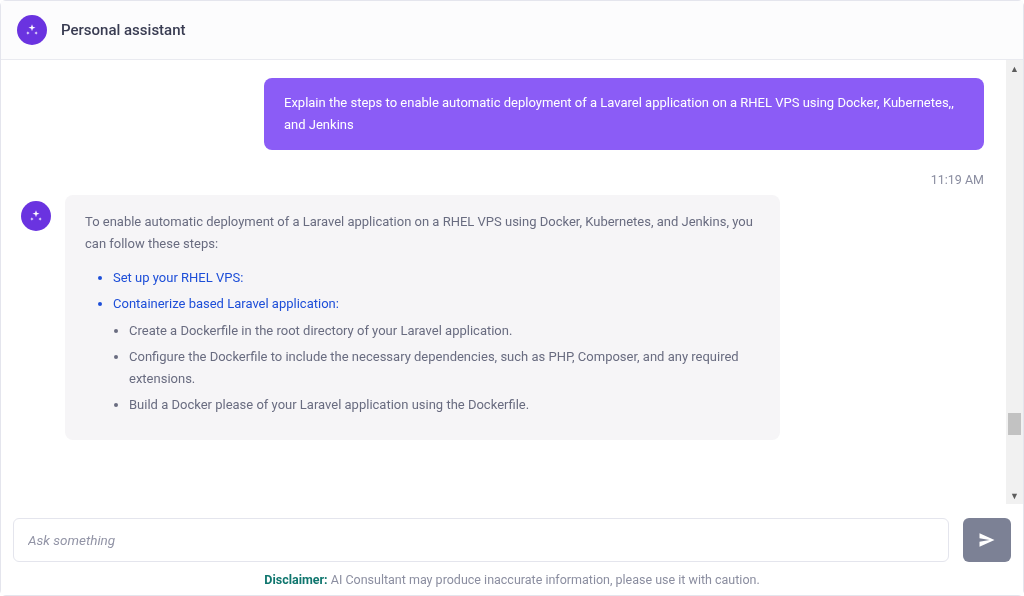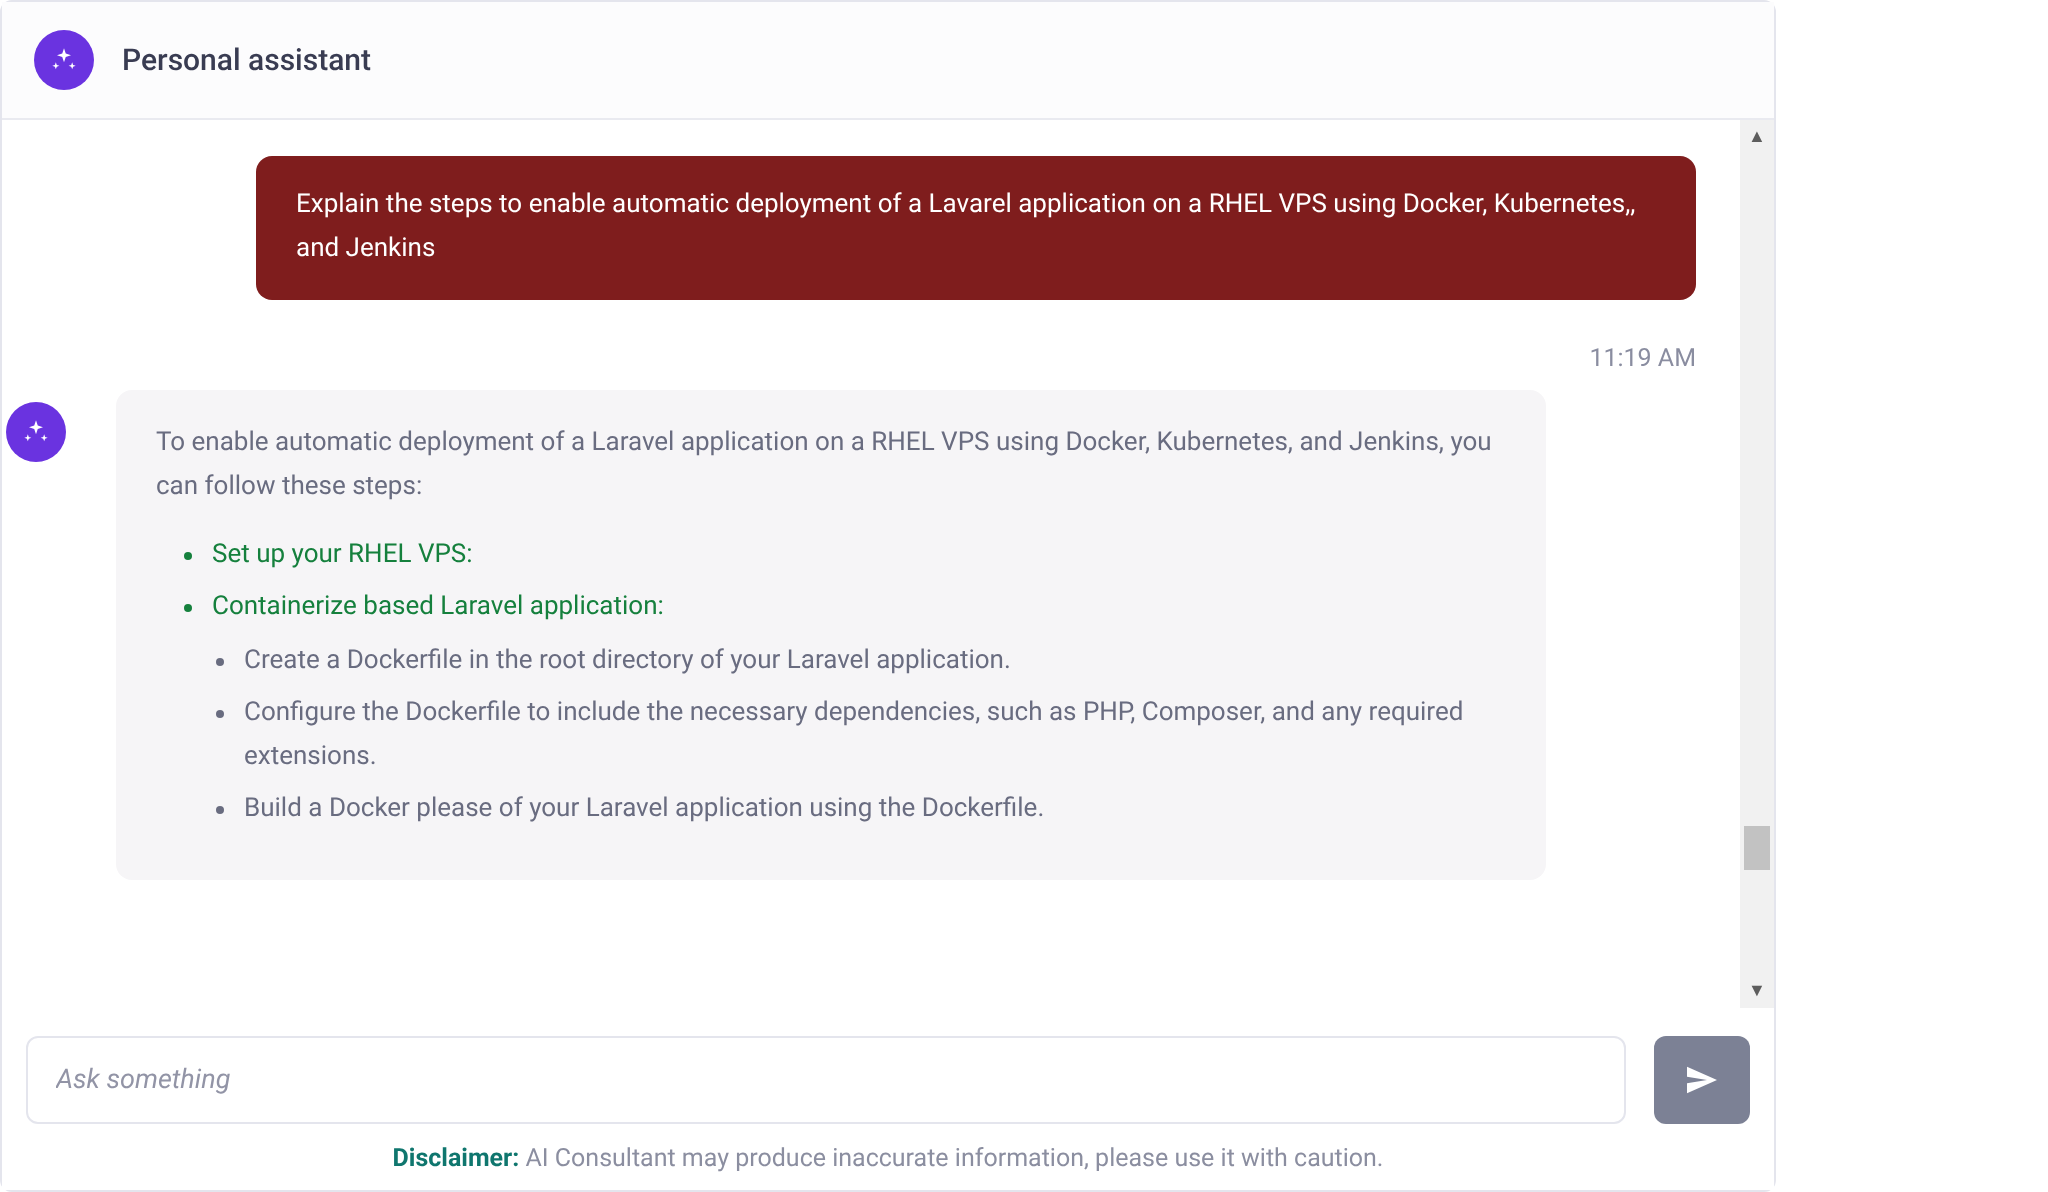--- a/index.html
+++ b/index.html
@@ -6,21 +6,21 @@
   body {
     font-family: -apple-system, BlinkMacSystemFont, "Segoe UI", Roboto, sans-serif;
     background: #fff;
     width: 1024px;
     height: 596px;
     overflow: hidden;
     position: relative;
     color: #5f6378;
   }
   .app {
-    width: 888px;
+    width: 1024px;
     height: 596px;
     border: 1px solid #e4e5ed;
     border-radius: 6px;
     display: flex;
     flex-direction: column;
     background: #fff;
   }
   .header {
     display: flex;
     align-items: center;
@@ -52,39 +52,39 @@
     left: 0; top: 0; right: 17px;
     height: 100%;
     overflow: hidden;
   }
   .user-row {
     display: flex;
     justify-content: flex-end;
     padding: 18px 22px 0 22px;
   }
   .user-bubble {
-    background: #7f1d1d;
+    background: #8b5cf6;
     color: #fff;
     border-radius: 8px;
     padding: 14px 20px;
     max-width: 720px;
     font-size: 13px;
     line-height: 1.7;
   }
   .timestamp {
     text-align: right;
     padding: 22px 22px 8px 0;
     font-size: 12.5px;
     color: #8a8da0;
   }
   .assistant-row {
     display: flex;
     align-items: flex-start;
-    gap: 25px;
-    padding: 0 10px 0 2px;
+    gap: 14px;
+    padding: 0 10px 0 20px;
   }
   .assistant-avatar {
     width: 30px; height: 30px;
     border-radius: 50%;
     background: #6a33e0;
     display: flex; align-items: center; justify-content: center;
     flex-shrink: 0;
     margin-top: 6px;
   }
   .assistant-avatar svg { width: 14px; height: 14px; }
@@ -94,21 +94,21 @@
     padding: 16px 20px;
     max-width: 715px;
     font-size: 13px;
     line-height: 1.7;
     color: #696c80;
   }
   .assistant-bubble p { margin-bottom: 12px; }
   .assistant-bubble ul { list-style: disc; padding-left: 28px; }
   .assistant-bubble ul ul { padding-left: 16px; margin-bottom: 8px;}
   .assistant-bubble li { margin-bottom: 4px; }
-  .li-muted { color: #15803d; }
+  .li-muted { color: #1d4ed8; }
 
   .scrollbar {
     position: absolute;
     right: 0; top: 0;
     width: 17px;
     height: 100%;
     background: #f1f1f1;
     display: flex;
     flex-direction: column;
     align-items: center;

